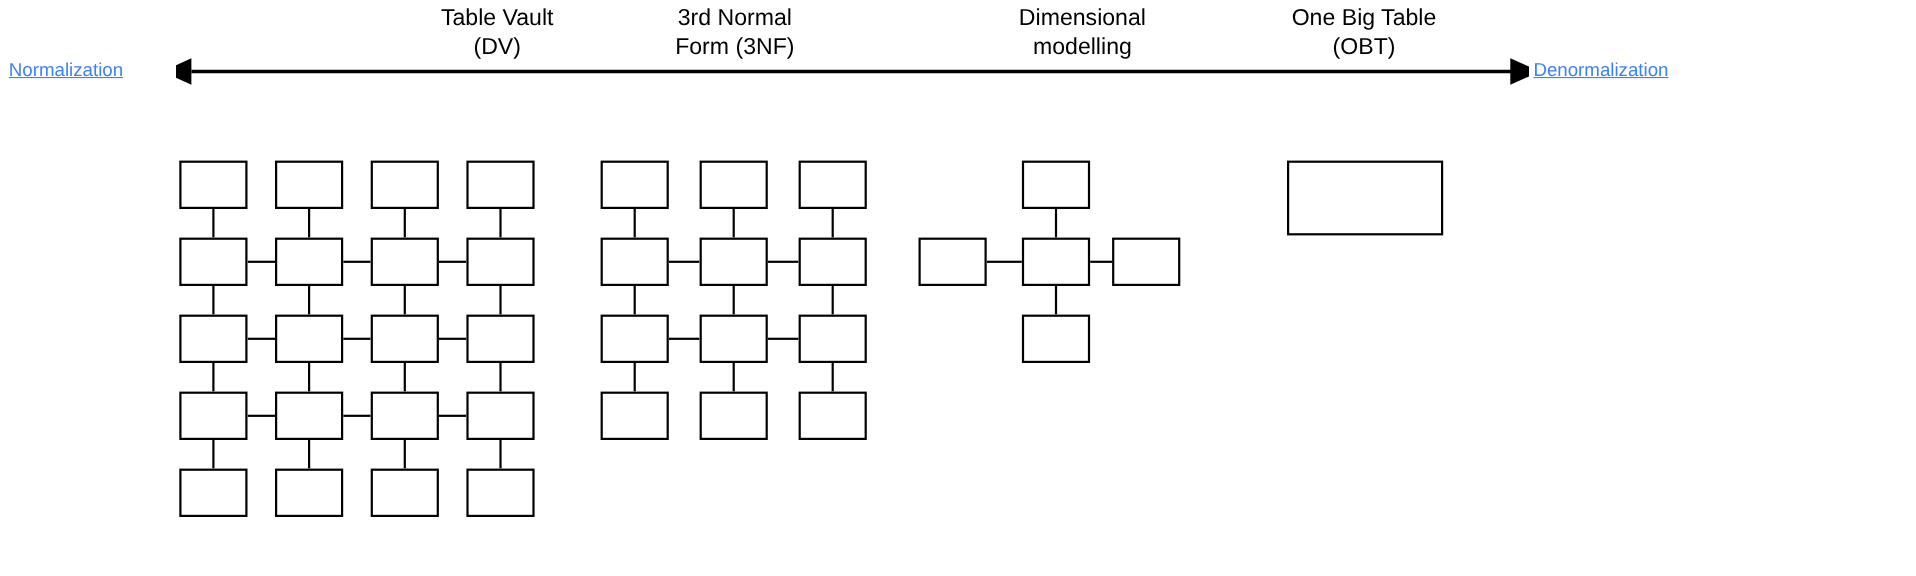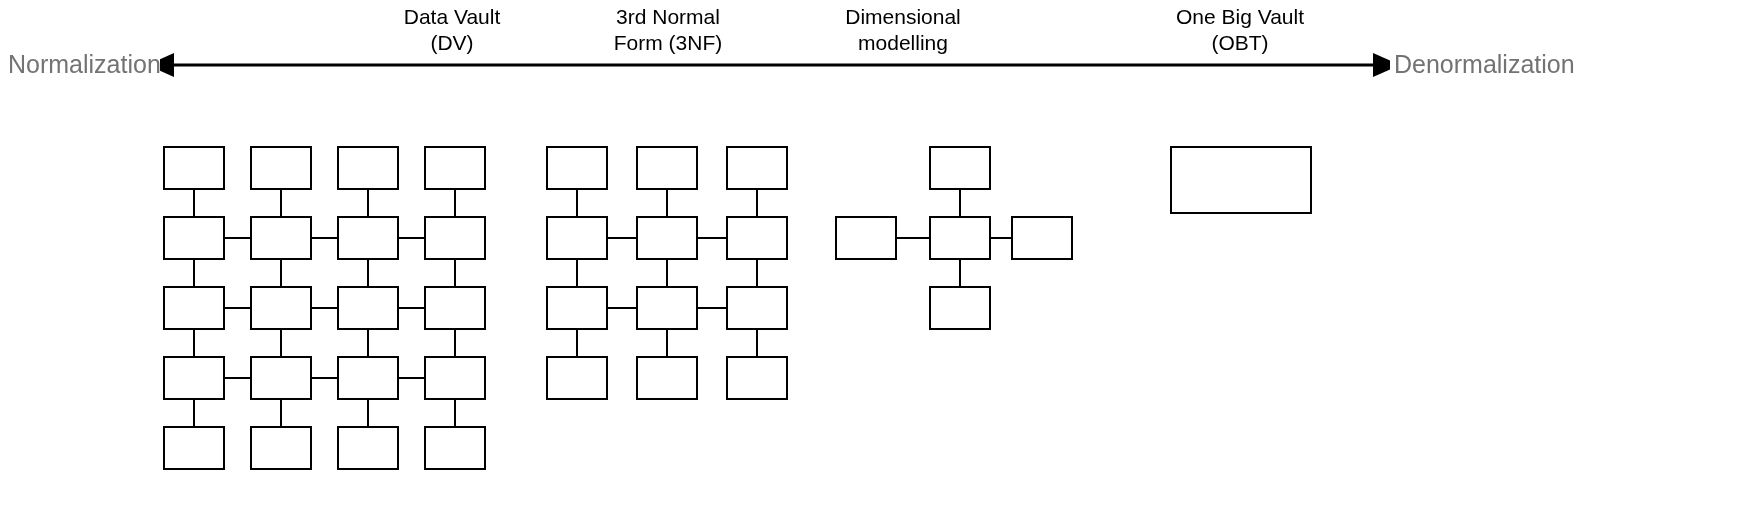--- a/index.html
+++ b/index.html
@@ -16,24 +16,25 @@
     position: relative;
     width: 1742px;
     height: 524px;
     background: #ffffff;
     overflow: hidden;
   }
 
   
   .axis-label {
     position: absolute;
-    font-size: 25px;
+    font-size: 17px;
     line-height: 24px;
     white-space: nowrap;
-    color: #737373;
+    color: #3b82f6;
+    text-decoration: underline;
   }
   #label-normalization {
     left: 8px;
     top: 52px;
   }
   #label-denormalization {
     left: 1394px;
     top: 52px;
   }
 
@@ -85,27 +86,27 @@
         <path d="M9,0 L0,4 L9,8 z" fill="#000"></path>
       </marker>
       <marker id="arrowR" markerWidth="10" markerHeight="10" refX="1" refY="4" orient="auto" markerUnits="strokeWidth">
         <path d="M0,0 L9,4 L0,8 z" fill="#000"></path>
       </marker>
     </defs>
     <line x1="14" y1="13" x2="1216" y2="13" stroke="#000" stroke-width="3" marker-start="url(#arrowL)" marker-end="url(#arrowR)"></line>
   </svg>
 
   <div id="headings">
-      <div class="stage-heading" style="left: 332px; top: 4px; width: 240px;">Data Vault
+      <div class="stage-heading" style="left: 332px; top: 4px; width: 240px;">Table Vault
 (DV)</div>
       <div class="stage-heading" style="left: 548px; top: 4px; width: 240px;">3rd Normal
 Form (3NF)</div>
-      <div class="stage-heading" style="left: 783px; top: 4px; width: 240px;">Dimensional
+      <div class="stage-heading" style="left: 864px; top: 4px; width: 240px;">Dimensional
 modelling</div>
-      <div class="stage-heading" style="left: 1120px; top: 4px; width: 240px;">One Big Vault
+      <div class="stage-heading" style="left: 1120px; top: 4px; width: 240px;">One Big Table
 (OBT)</div>
     </div>
 
   <div id="shapes-layer">
       <div class="node" style="left: 163px; top: 146px; width: 62px; height: 44px;"></div>
       <div class="node" style="left: 250px; top: 146px; width: 62px; height: 44px;"></div>
       <div class="node" style="left: 337px; top: 146px; width: 62px; height: 44px;"></div>
       <div class="node" style="left: 424px; top: 146px; width: 62px; height: 44px;"></div>
       <div class="node" style="left: 163px; top: 216px; width: 62px; height: 44px;"></div>
       <div class="node" style="left: 250px; top: 216px; width: 62px; height: 44px;"></div>

